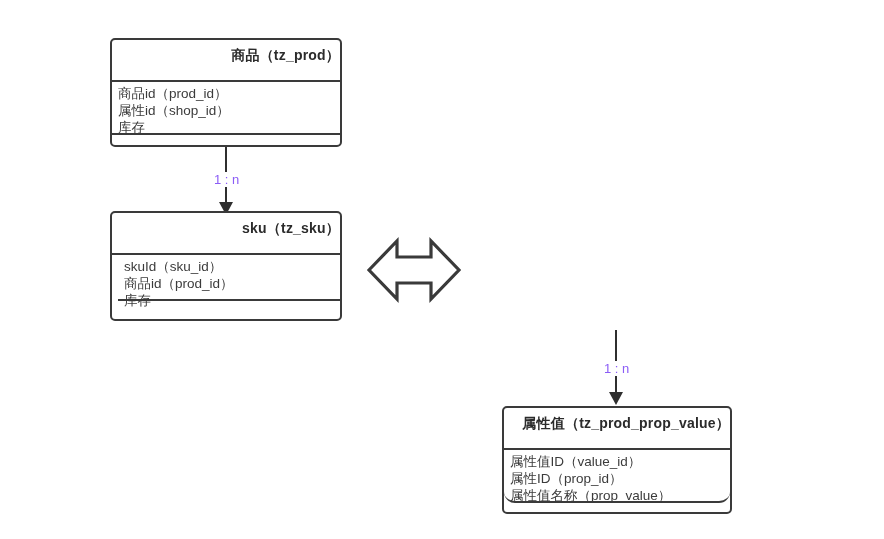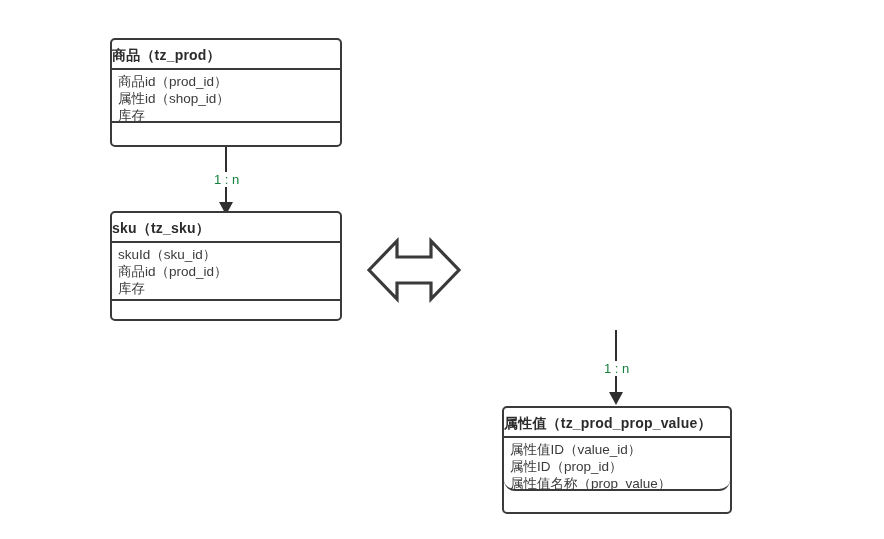--- a/index.html
+++ b/index.html
@@ -26,23 +26,23 @@
   .entity {
     position: absolute;
     box-sizing: border-box;
     background: #ffffff;
     border: 2px solid #3a3a3a;
     border-radius: 5px;
     overflow: hidden;
   }
   .entity-title {
     box-sizing: border-box;
-    height: 30px;
+    height: 42px;
     line-height: 30px;
-    text-align: left;
+    text-align: right;
     font-size: 14px;
     font-weight: bold;
     color: #2b2b2b;
     border-bottom: 2px solid #3a3a3a;
     white-space: nowrap;
     letter-spacing: 0.2px;
   }
   .entity-fields {
     box-sizing: border-box;
     border-bottom: 2px solid #3a3a3a;
@@ -75,21 +75,21 @@
     left: -6px;
     width: 0;
     height: 0;
     border-left: 7px solid transparent;
     border-right: 7px solid transparent;
     border-top: 13px solid #2f2f2f;
   }
   .conn-label {
     position: absolute;
     font-size: 13px;
-    color: #15803d;
+    color: #8b5cf6;
     white-space: nowrap;
     background: #ffffff;
     padding: 0 2px;
   }
 
   
   .double-arrow {
     position: absolute;
   }
 </style>
@@ -109,21 +109,21 @@
   </div>
 
   <div class="connector" style="left:225px; top:147px; width:2px; height:68px;">
     <div class="stem" style="height:56px;"></div>
     <div class="head" style="top:55px;"></div>
   </div>
   <div class="conn-label" style="left:212px; top:172px;">1 : n</div>
 
   <div class="entity" style="left:110px; top:211px; width:232px; height:110px;">
     <div class="entity-title">sku（tz_sku）</div>
-    <div class="entity-fields" style="height:58px;">
+    <div class="entity-fields" style="height:46px;margin-left:6px;">
       <div class="field-row">skuId（sku_id）</div>
       <div class="field-row">商品id（prod_id）</div>
       <div class="field-row">库存</div>
     </div>
     <div class="entity-footer"></div>
   </div>
 
   <div class="double-arrow" style="left:366px; top:235px; width:96px; height:70px;">
     <svg width="96" height="70" viewBox="0 0 96 70" aria-hidden="true">
       <polygon points="3,35 31,6 31,22 65,22 65,6 93,35 65,64 65,48 31,48 31,64" fill="#ffffff" stroke="#3a3a3a" stroke-width="3.2" stroke-linejoin="miter"></polygon>

